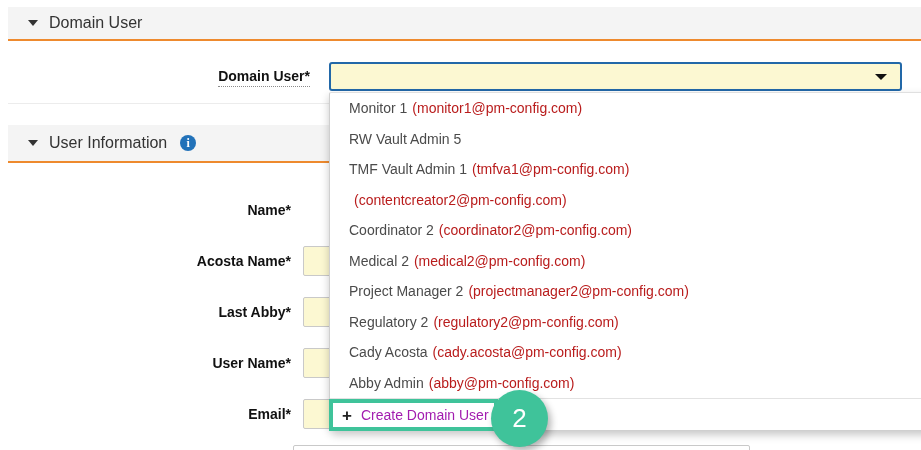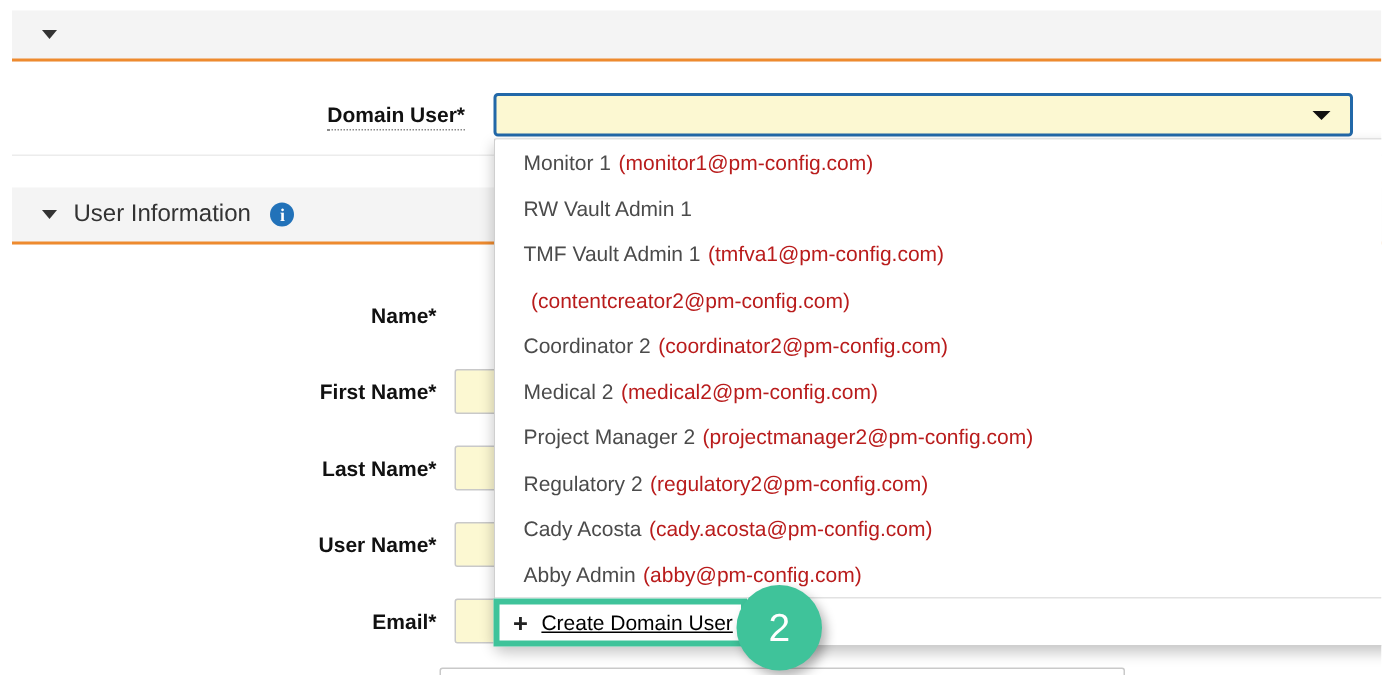--- a/index.html
+++ b/index.html
@@ -75,37 +75,38 @@
   }
   .dd-item .name { color:#4b4b4b; }
   .dd-item .email { color:#b91c1c; margin-left:5px; }
   .dd-create-row { position:relative; height:32px; border-top:1px solid #e2e2e2; }
   .dd-create-box {
     position:absolute; left:-1px; top:0; width:169px; height:32px;
     border:4px solid #3fc39a; background:#fff; display:flex; align-items:center;
     padding-left:9px; gap:9px; cursor:pointer;
   }
   .plus-glyph { font-size:17px; font-weight:bold; color:#222; line-height:1; }
-  .create-label { font-size:14px; color:#000000; white-space:nowrap;text-decoration:underline; }
+  .create-label { font-size:14px; color:#a21caf; white-space:nowrap; }
 
   
   .step-badge {
     position:absolute; left:491px; top:390px; width:57px; height:57px; z-index:6;
     border-radius:50%; background:#3fc39a; color:#fff; display:flex;
     align-items:center; justify-content:center; font-size:26px;
     box-shadow:3px 4px 7px rgba(0,0,0,0.3);
   }
 </style>
 </head>
 <body>
 
 <div class="page">
 
   <div class="section-header hdr-domain">
     <span class="caret-down"></span>
+    <span class="section-title">Domain User</span>
   </div>
 
   <div class="du-label">
     <span class="dotted">Domain User*</span>
   </div>
 
   <div class="du-select">
     <span></span>
     <span class="select-caret"></span>
   </div>
@@ -119,26 +120,26 @@
   </div>
 
   <div class="ui-body">
 
       <div class="form-row">
         <label>Name*</label>
 
       </div>
 
       <div class="form-row">
-        <label>First Name*</label>
-        <input class="field-input" type="text" style="">
-      </div>
-
-      <div class="form-row">
-        <label>Last Name*</label>
+        <label>Acosta Name*</label>
+        <input class="field-input" type="text" style="">
+      </div>
+
+      <div class="form-row">
+        <label>Last Abby*</label>
         <input class="field-input" type="text" style="">
       </div>
 
       <div class="form-row">
         <label>User Name*</label>
         <input class="field-input" type="text" style="">
       </div>
 
       <div class="form-row">
         <label>Email*</label>
@@ -149,21 +150,21 @@
   <div class="next-input"></div>
 
   <div class="dropdown">
 
       <div class="dd-item">
         <span class="name">Monitor 1</span>
         <span class="email">(monitor1@pm-config.com)</span>
       </div>
 
       <div class="dd-item">
-        <span class="name">RW Vault Admin 1</span>
+        <span class="name">RW Vault Admin 5</span>
       </div>
 
       <div class="dd-item">
         <span class="name">TMF Vault Admin 1</span>
         <span class="email">(tmfva1@pm-config.com)</span>
       </div>
 
       <div class="dd-item">
         <span class="email">(contentcreator2@pm-config.com)</span>
       </div>

